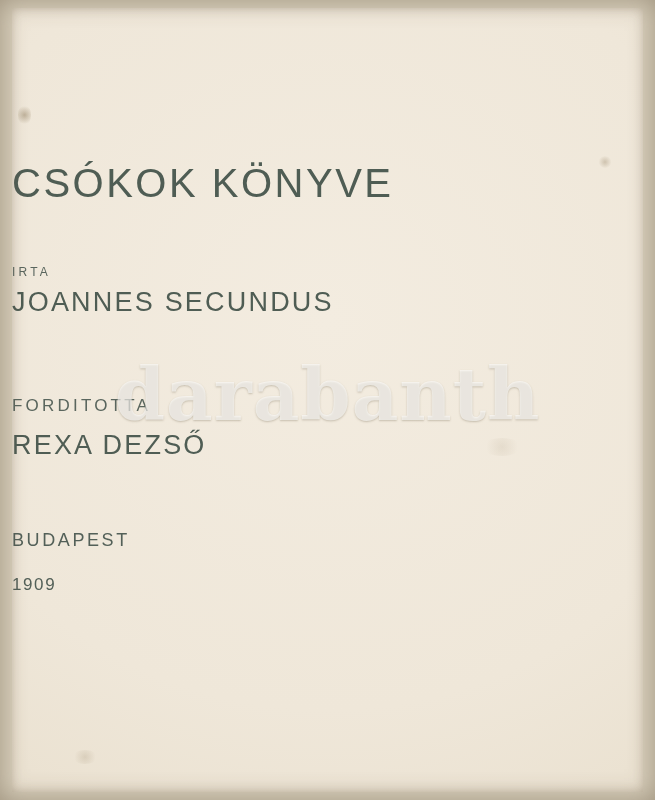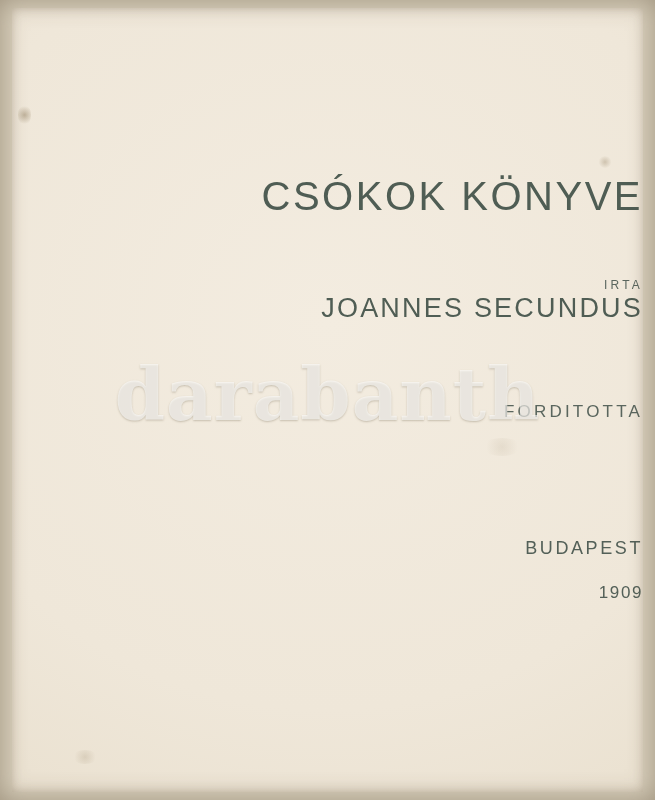--- a/index.html
+++ b/index.html
@@ -58,64 +58,64 @@
   .b3 { left: 60px;  top: 742px; width: 26px; height: 14px;
         background: radial-gradient(circle, rgba(120,98,62,0.16), rgba(120,98,62,0) 72%); }
   .b4 { left: 470px; top: 430px; width: 40px; height: 18px;
         background: radial-gradient(circle, rgba(120,98,62,0.10), rgba(120,98,62,0) 72%); }
 
   
   #textblock {
     position: absolute;
     left: 0;
     right: 0;
-    top: 13px;
-    text-align: right;
+    top: 0;
+    text-align: left;
     color: #4c5b53;
   }
 
   .title {
     margin-top: 155px;
     font-size: 40px;
     letter-spacing: 2.5px;
     color: #4f5d54;
     font-weight: 400;
     line-height: 1;
   }
 
   .label-irta {
     margin-top: 62px;
     font-size: 12px;
     letter-spacing: 3.2px;
     color: #5a665e;
   }
 
   .author {
-    margin-top: 1px;
+    margin-top: 8px;
     font-size: 27px;
     letter-spacing: 2.2px;
     color: #4f5d54;
   }
 
   .label-forditotta {
     margin-top: 78px;
     font-size: 17px;
     letter-spacing: 3.2px;
     color: #5a665e;
   }
 
   .translator {
     margin-top: 14px;
     font-size: 27px;
     letter-spacing: 2.2px;
     color: #4f5d54;
   }
 
   .place {
-    margin-top: 116px;
+    margin-top: 69px;
     font-size: 18px;
     letter-spacing: 2.6px;
     color: #536058;
   }
 
   .year {
     margin-top: 24px;
     font-size: 17px;
     letter-spacing: 1.6px;
     color: #536058;
@@ -148,20 +148,21 @@
     <span class="blotch b1"></span>
     <span class="blotch b2"></span>
     <span class="blotch b3"></span>
     <span class="blotch b4"></span>
 
     <div id="textblock">
       <div class="title">CSÓKOK KÖNYVE</div>
       <div class="label-irta">IRTA</div>
       <div class="author">JOANNES SECUNDUS</div>
       <div class="label-forditotta">FORDITOTTA</div>
+      <div class="translator">REXA DEZSŐ</div>
       <div class="place">BUDAPEST</div>
       <div class="year">1909</div>
     </div>
 
   </div>
 
   <div id="watermark">darabanth</div>
 
 </div>
 

